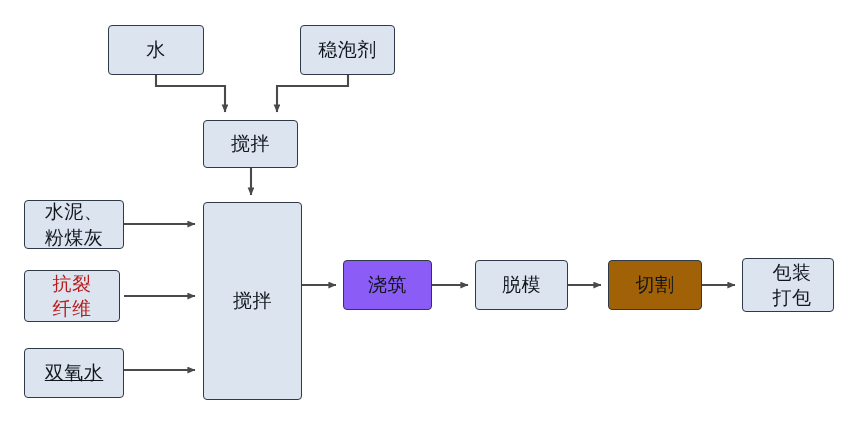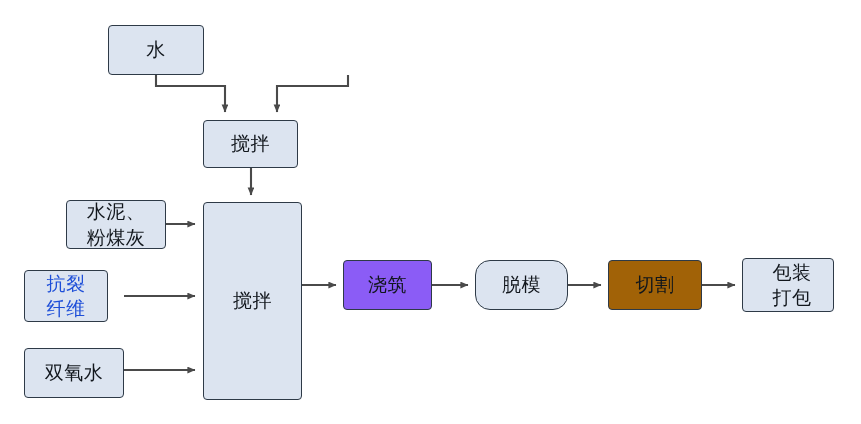--- a/index.html
+++ b/index.html
@@ -74,26 +74,27 @@
 
       <path d="M432,285 L468,285" marker-end="url(#ah)"></path>
 
       <path d="M568,285 L601,285" marker-end="url(#ah)"></path>
 
       <path d="M702,285 L735,285" marker-end="url(#ah)"></path>
     </g>
   </svg>
 
   <div class="node" style="left: 108px; top: 25px; width: 96px; height: 50px; background: rgb(220, 228, 240); border-color: rgb(46, 58, 71); color: rgb(17, 22, 28);">水</div>
+  <div class="node" style="left: 300px; top: 25px; width: 95px; height: 50px; background: rgb(220, 228, 240); border-color: rgb(46, 58, 71); color: rgb(17, 22, 28);">稳泡剂</div>
   <div class="node" style="left: 203px; top: 120px; width: 95px; height: 48px; background: rgb(220, 228, 240); border-color: rgb(46, 58, 71); color: rgb(17, 22, 28);">搅拌</div>
-  <div class="node" style="left: 24px; top: 200px; width: 100px; height: 49px; background: rgb(220, 228, 240); border-color: rgb(46, 58, 71); color: rgb(17, 22, 28); margin-left: 42px;">水泥、
+  <div class="node" style="left: 24px; top: 200px; width: 100px; height: 49px; background: rgb(220, 228, 240); border-color: rgb(46, 58, 71); color: rgb(17, 22, 28);">水泥、
 粉煤灰</div>
-  <div class="node" style="left: 24px; top: 270px; width: 84px; height: 52px; background: rgb(220, 228, 240); border-color: rgb(46, 58, 71); color: #1d4ed8;">抗裂
+  <div class="node" style="left: 24px; top: 270px; width: 96px; height: 52px; background: rgb(220, 228, 240); border-color: rgb(46, 58, 71); color: #b91c1c;">抗裂
 纤维</div>
-  <div class="node" style="left: 24px; top: 348px; width: 100px; height: 50px; background: rgb(220, 228, 240); border-color: rgb(46, 58, 71); color: rgb(17, 22, 28);">双氧水</div>
+  <div class="node" style="left: 24px; top: 348px; width: 100px; height: 50px; background: rgb(220, 228, 240); border-color: rgb(46, 58, 71); color: rgb(17, 22, 28); text-decoration: underline;">双氧水</div>
   <div class="node" style="left: 203px; top: 202px; width: 99px; height: 198px; background: rgb(220, 228, 240); border-color: rgb(46, 58, 71); color: rgb(17, 22, 28);">搅拌</div>
   <div class="node" style="left: 343px; top: 260px; width: 89px; height: 50px; background: #8b5cf6; border-color: rgb(46, 58, 71); color: rgb(17, 22, 28);">浇筑</div>
-  <div class="node" style="left: 475px; top: 260px; width: 93px; height: 50px; background: rgb(220, 228, 240); border-color: rgb(46, 58, 71); color: rgb(17, 22, 28); border-radius: 15px;">脱模</div>
+  <div class="node" style="left: 475px; top: 260px; width: 93px; height: 50px; background: rgb(220, 228, 240); border-color: rgb(46, 58, 71); color: rgb(17, 22, 28);">脱模</div>
   <div class="node" style="left: 608px; top: 260px; width: 94px; height: 50px; background: #a16207; border-color: rgb(46, 58, 71); color: rgb(17, 22, 28);">切割</div>
   <div class="node" style="left: 742px; top: 258px; width: 92px; height: 54px; background: rgb(220, 228, 240); border-color: rgb(46, 58, 71); color: rgb(17, 22, 28); padding-left: 8px;">包装
 打包</div>
 
 </div>
 
 </body></html>

